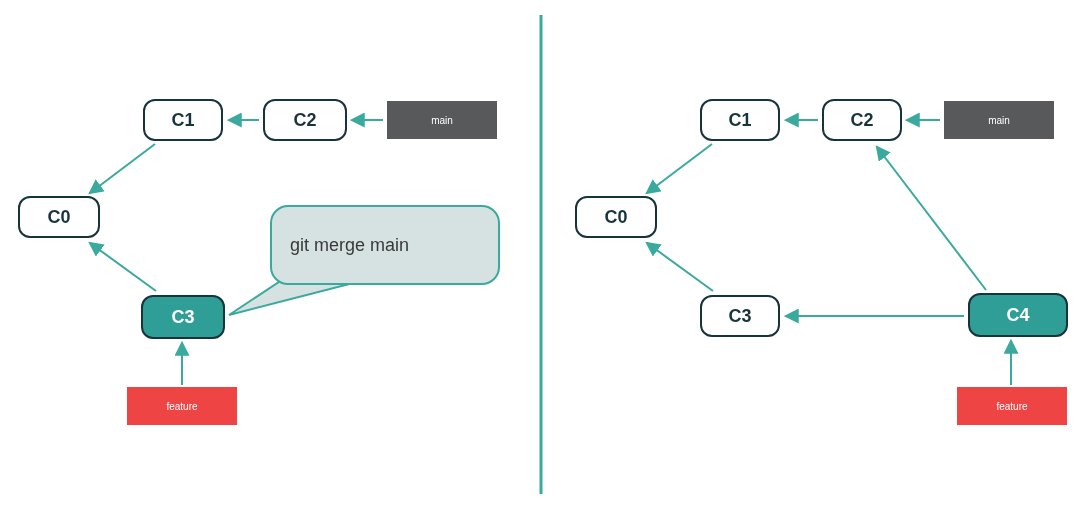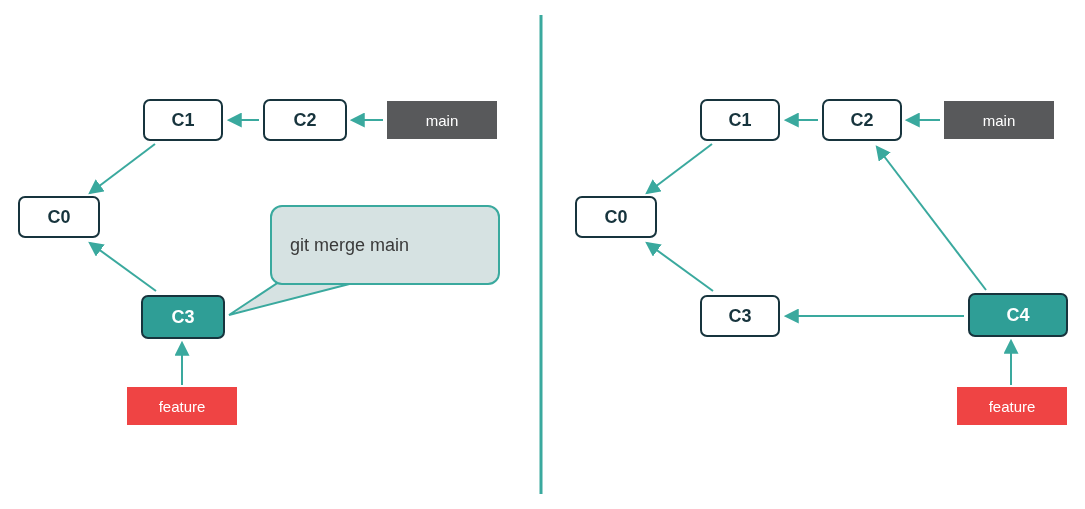--- a/index.html
+++ b/index.html
@@ -16,46 +16,46 @@
     left:0; top:0;
     width:1085px; height:509px;
   }
   .node{
     position:absolute;
     display:flex;
     align-items:center;
     justify-content:center;
     background:#ffffff;
     border:2.5px solid #17343d;
-    border-radius:7px;
+    border-radius:12px;
     font-weight:bold;
     font-size:18px;
     color:#17343d;
     box-sizing:border-box;
   }
   .node.teal{
     background:#2f9e96;
     color:#ffffff;
   }
   .tag{
     position:absolute;
     display:flex;
     align-items:center;
     justify-content:center;
-    font-size:15px;
+    font-size:10px;
     color:#ffffff;
     box-sizing:border-box;
   }
   .tag.main{ background:#58595b; }
   .tag.feature{ background:#ef4444; }
   .callout{
     position:absolute;
     background:#d6e2e2;
     border:2px solid #3aa99e;
-    border-radius:12px;
+    border-radius:18px;
     color:#3a3a3a;
     font-size:18px;
     display:flex;
     align-items:center;
     padding-left:18px;
     box-sizing:border-box;
   }
 </style>
 </head>
 <body>

